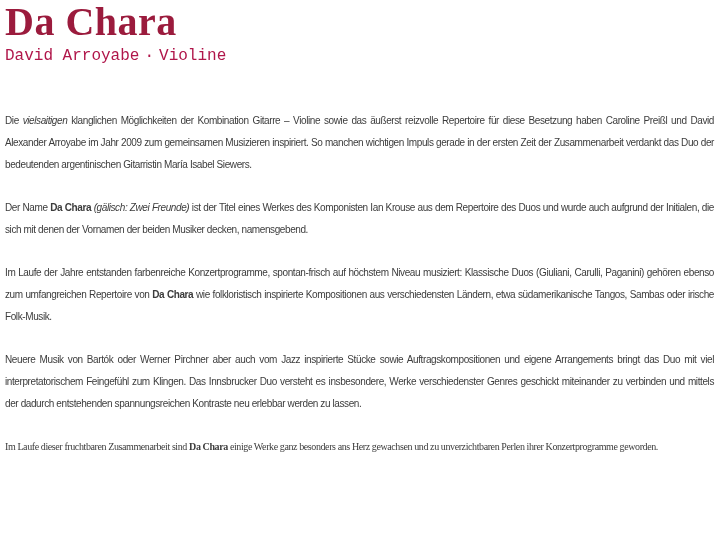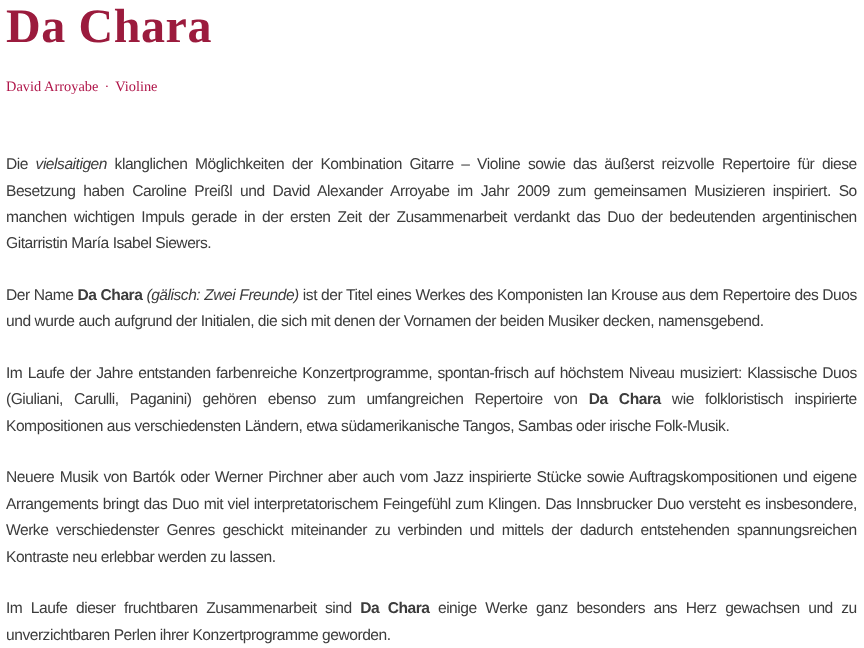--- a/index.html
+++ b/index.html
@@ -22,44 +22,45 @@
   .title {
     margin: 0;
     font-family: "Liberation Serif", serif;
     font-weight: bold;
     font-size: 40px;
     line-height: 36px;
     letter-spacing: 0.5px;
     color: var(--title-color, #9b1b3d);
   }
   .members {
-    margin-top: 21px;
-    font-family: Liberation Serif, serif;
-    font-size: 12px;
+    margin-top: 5px;
+    font-family: Liberation Mono, monospace;
+    font-size: 16px;
     line-height: 22px;
     color: var(--member-color, #b0164a);
   }
   .member .sep {
     padding: 0 5px;
   }
   .body-text {
     margin-top: 43px;
     font-family: "Liberation Sans", sans-serif;
     font-stretch: condensed;
-    font-size: 13px;
+    font-size: 10px;
     line-height: 22px;
     letter-spacing: -0.4px;
     text-align: justify;
     color: var(--text-color, #3c3c3c);
   }
   .para {
     margin: 0 0 21px 0;
   }
   .para:last-child {
     margin-bottom: 0;
+    font-family: Liberation Serif, serif;
   }
   .run-normal { font-style: normal; font-weight: normal; }
   .run-italic { font-style: italic; }
   .run-bold   { font-weight: bold; }
 </style>
 </head>
 <body>
 
 <div class="page">
   <header>

